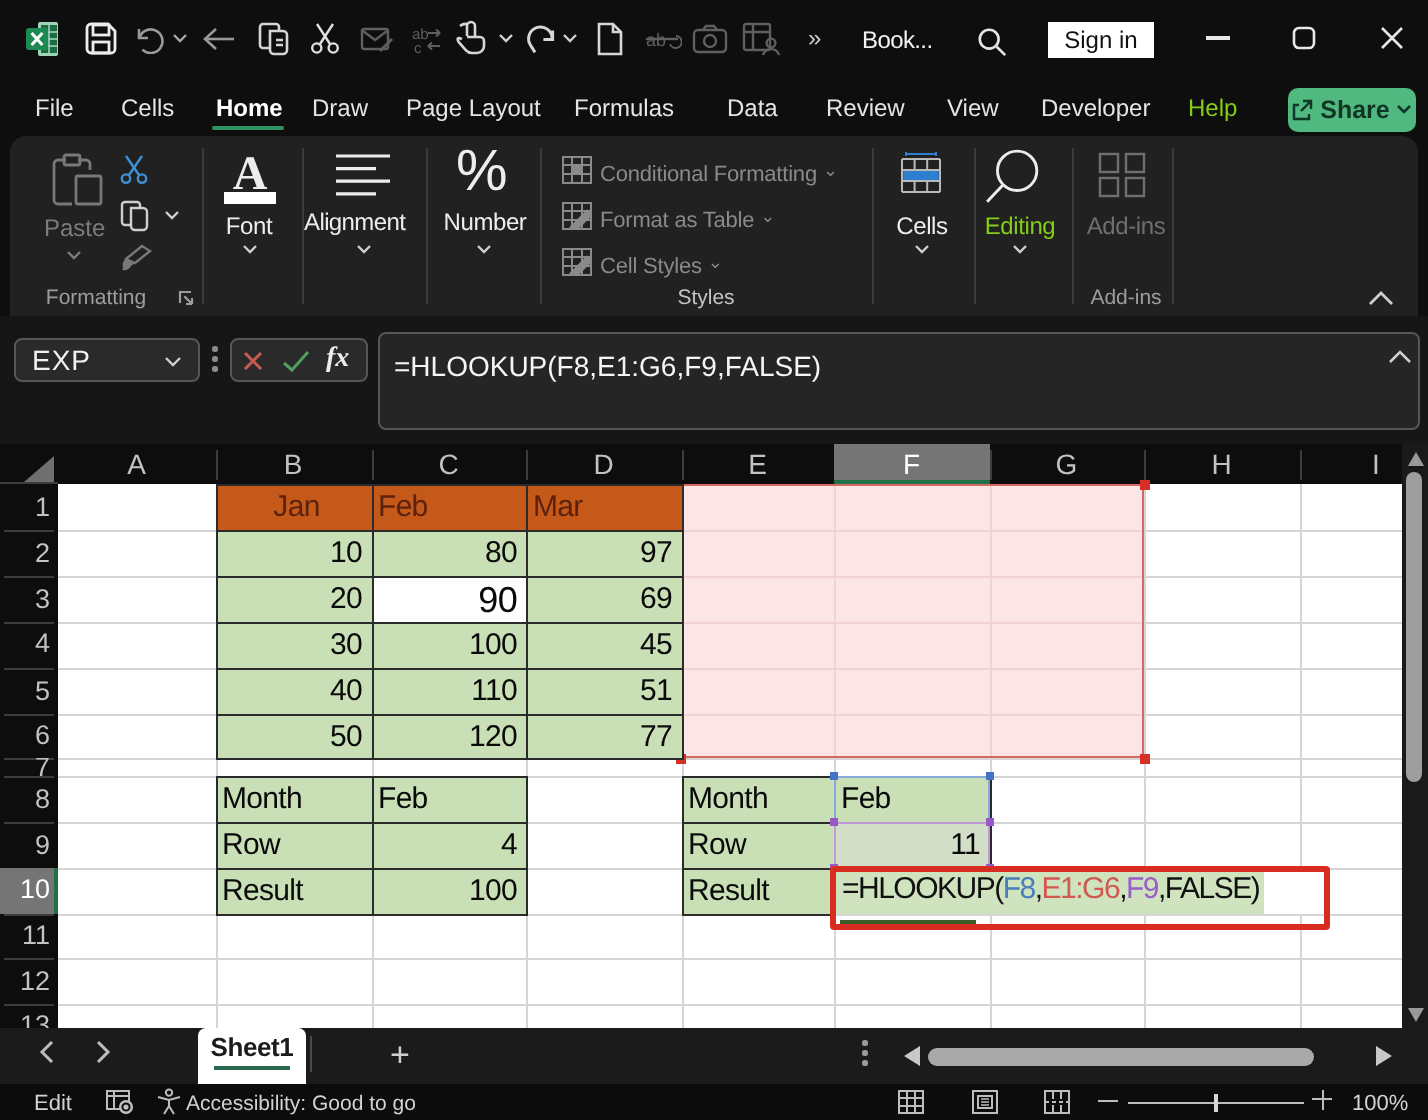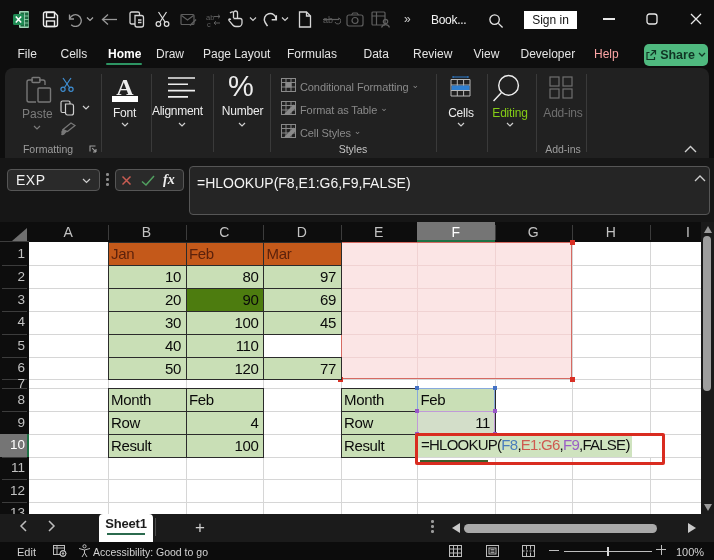--- a/index.html
+++ b/index.html
@@ -109,21 +109,21 @@
 <div class="ab" style="left:17.5px;top:47px;font-size:12px;font-weight:normal;color:#e4e4e4">File</div>
 <div class="ab" style="left:60.5px;top:47px;font-size:12px;font-weight:normal;color:#e4e4e4">Cells</div>
 <div class="ab" style="left:108px;top:47px;font-size:12px;font-weight:bold;color:#ffffff">Home</div>
 <div class="ab" style="left:156px;top:47px;font-size:12px;font-weight:normal;color:#e4e4e4">Draw</div>
 <div class="ab" style="left:203px;top:47px;font-size:12px;font-weight:normal;color:#e4e4e4">Page Layout</div>
 <div class="ab" style="left:287px;top:47px;font-size:12px;font-weight:normal;color:#e4e4e4">Formulas</div>
 <div class="ab" style="left:363.5px;top:47px;font-size:12px;font-weight:normal;color:#e4e4e4">Data</div>
 <div class="ab" style="left:413px;top:47px;font-size:12px;font-weight:normal;color:#e4e4e4">Review</div>
 <div class="ab" style="left:473.5px;top:47px;font-size:12px;font-weight:normal;color:#e4e4e4">View</div>
 <div class="ab" style="left:520.5px;top:47px;font-size:12px;font-weight:normal;color:#e4e4e4">Developer</div>
-<div class="ab" style="left:594px;top:47px;font-size:12px;font-weight:normal;color:#fca5a5">Help</div>
+<div class="ab" style="left:594px;top:47px;font-size:12px;font-weight:normal;color:#84cc16">Help</div>
 <div class="ab" style="left:106px;top:62.5px;width:36px;height:2.5px;background:#2d9563;border-radius:2px"></div>
 <div class="ab" style="left:643.5px;top:44px;width:64px;height:21.5px;background:#4fb97f;border-radius:5px;color:#113524;font-size:12.5px;font-weight:bold;display:flex;align-items:center;justify-content:center;gap:3.5px">
 <svg width="12" height="12" viewBox="0 0 12 12" fill="none" stroke="#113524" stroke-width="1.2">
         <path d="M4.5 3.5 H2 V10.5 H9.5 V8"></path>
         <path d="M6.5 1.5 H10.5 V5.5 M10.5 1.5 L5.5 6.5"></path>
       </svg>
 <span>Share</span>
       <svg width="8" height="5" viewBox="0 0 8 5" fill="none" stroke="#113524" stroke-width="1.3">
         <path d="M1 1 L4 4 L7 1"></path>
       </svg>
@@ -358,34 +358,35 @@
 <div class="ab" style="left:341.5px;top:43px;width:229.5px;height:1px;background:#f0d2d2"></div>
 <div class="ab" style="left:341.5px;top:66px;width:229.5px;height:1px;background:#f0d2d2"></div>
 <div class="ab" style="left:341.5px;top:89px;width:229.5px;height:1px;background:#f0d2d2"></div>
 <div class="ab" style="left:341.5px;top:111.5px;width:229.5px;height:1px;background:#f0d2d2"></div>
 <div class="ab" style="left:341.5px;top:134.5px;width:229.5px;height:1px;background:#f0d2d2"></div>
 <div class="ab" style="left:417px;top:21px;width:1px;height:135px;background:#f0d2d2"></div>
 <div class="ab" style="left:494.5px;top:21px;width:1px;height:135px;background:#f0d2d2"></div>
 <div class="ab" style="left:569.5px;top:17.5px;width:5px;height:5px;background:#d93025"></div>
 <div class="ab" style="left:338.0px;top:154.5px;width:5px;height:5px;background:#d93025"></div>
 <div class="ab" style="left:569.5px;top:154.5px;width:5px;height:5px;background:#d93025"></div>
-<div class="ab" style="left:107.5px;top:20px;width:79.0px;height:24px;background:#c4591a;border:1px solid #2b2b2b;color:#5c220c;font-size:15px;letter-spacing:-0.35px;line-height:22px;text-align:left;padding-left:2.5px">Jan</div>
+<div class="ab" style="left:107.5px;top:20px;width:79.0px;height:24px;background:#c4591a;border:1px solid #2b2b2b;color:#5c220c;font-size:15px;letter-spacing:-0.35px;line-height:22px;text-align:center;padding-left:2.5px">Jan</div>
 <div class="ab" style="left:185.5px;top:20px;width:78.5px;height:24px;background:#c4591a;border:1px solid #2b2b2b;color:#5c220c;font-size:15px;letter-spacing:-0.35px;line-height:22px;text-align:left;padding-left:2.5px">Feb</div>
 <div class="ab" style="left:263px;top:20px;width:78.5px;height:24px;background:#c4591a;border:1px solid #2b2b2b;color:#5c220c;font-size:15px;letter-spacing:-0.35px;line-height:22px;text-align:left;padding-left:2.5px">Mar</div>
 <div class="ab" style="left:107.5px;top:43px;width:79.0px;height:24px;background:#c9dfb6;border:1px solid #2b2b2b;color:#0a0a0a;font-size:15px;letter-spacing:-0.35px;line-height:22px;text-align:right;padding-right:4.5px">10</div>
 <div class="ab" style="left:185.5px;top:43px;width:78.5px;height:24px;background:#c9dfb6;border:1px solid #2b2b2b;color:#0a0a0a;font-size:15px;letter-spacing:-0.35px;line-height:22px;text-align:right;padding-right:4.5px">80</div>
 <div class="ab" style="left:263px;top:43px;width:78.5px;height:24px;background:#c9dfb6;border:1px solid #2b2b2b;color:#0a0a0a;font-size:15px;letter-spacing:-0.35px;line-height:22px;text-align:right;padding-right:4.5px">97</div>
 <div class="ab" style="left:107.5px;top:66px;width:79.0px;height:24px;background:#c9dfb6;border:1px solid #2b2b2b;color:#0a0a0a;font-size:15px;letter-spacing:-0.35px;line-height:22px;text-align:right;padding-right:4.5px">20</div>
-<div class="ab" style="left:185.5px;top:66px;width:78.5px;height:24px;background:#4d7c0f;border:1px solid #2b2b2b;color:#0a0a0a;font-size:15px;letter-spacing:-0.35px;line-height:22px;text-align:right;padding-right:4.5px">90</div>
+<div class="ab" style="left:185.5px;top:66px;width:78.5px;height:24px;background:#ffffff;border:1px solid #2b2b2b;color:#0a0a0a;font-size:18px;letter-spacing:-0.35px;line-height:22px;text-align:right;padding-right:4.5px">90</div>
 <div class="ab" style="left:263px;top:66px;width:78.5px;height:24px;background:#c9dfb6;border:1px solid #2b2b2b;color:#0a0a0a;font-size:15px;letter-spacing:-0.35px;line-height:22px;text-align:right;padding-right:4.5px">69</div>
 <div class="ab" style="left:107.5px;top:89px;width:79.0px;height:23.5px;background:#c9dfb6;border:1px solid #2b2b2b;color:#0a0a0a;font-size:15px;letter-spacing:-0.35px;line-height:21.5px;text-align:right;padding-right:4.5px">30</div>
 <div class="ab" style="left:185.5px;top:89px;width:78.5px;height:23.5px;background:#c9dfb6;border:1px solid #2b2b2b;color:#0a0a0a;font-size:15px;letter-spacing:-0.35px;line-height:21.5px;text-align:right;padding-right:4.5px">100</div>
 <div class="ab" style="left:263px;top:89px;width:78.5px;height:23.5px;background:#c9dfb6;border:1px solid #2b2b2b;color:#0a0a0a;font-size:15px;letter-spacing:-0.35px;line-height:21.5px;text-align:right;padding-right:4.5px">45</div>
 <div class="ab" style="left:107.5px;top:111.5px;width:79.0px;height:24.0px;background:#c9dfb6;border:1px solid #2b2b2b;color:#0a0a0a;font-size:15px;letter-spacing:-0.35px;line-height:22.0px;text-align:right;padding-right:4.5px">40</div>
 <div class="ab" style="left:185.5px;top:111.5px;width:78.5px;height:24.0px;background:#c9dfb6;border:1px solid #2b2b2b;color:#0a0a0a;font-size:15px;letter-spacing:-0.35px;line-height:22.0px;text-align:right;padding-right:4.5px">110</div>
+<div class="ab" style="left:263px;top:111.5px;width:78.5px;height:24.0px;background:#c9dfb6;border:1px solid #2b2b2b;color:#0a0a0a;font-size:15px;letter-spacing:-0.35px;line-height:22.0px;text-align:right;padding-right:4.5px">51</div>
 <div class="ab" style="left:107.5px;top:134.5px;width:79.0px;height:23.5px;background:#c9dfb6;border:1px solid #2b2b2b;color:#0a0a0a;font-size:15px;letter-spacing:-0.35px;line-height:21.5px;text-align:right;padding-right:4.5px">50</div>
 <div class="ab" style="left:185.5px;top:134.5px;width:78.5px;height:23.5px;background:#c9dfb6;border:1px solid #2b2b2b;color:#0a0a0a;font-size:15px;letter-spacing:-0.35px;line-height:21.5px;text-align:right;padding-right:4.5px">120</div>
 <div class="ab" style="left:263px;top:134.5px;width:78.5px;height:23.5px;background:#c9dfb6;border:1px solid #2b2b2b;color:#0a0a0a;font-size:15px;letter-spacing:-0.35px;line-height:21.5px;text-align:right;padding-right:4.5px">77</div>
 <div class="ab" style="left:107.5px;top:166px;width:79.0px;height:24px;background:#c9dfb6;border:1px solid #2b2b2b;color:#0a0a0a;font-size:15px;letter-spacing:-0.35px;line-height:22px;text-align:left;padding-left:2.5px">Month</div>
 <div class="ab" style="left:185.5px;top:166px;width:78.5px;height:24px;background:#c9dfb6;border:1px solid #2b2b2b;color:#0a0a0a;font-size:15px;letter-spacing:-0.35px;line-height:22px;text-align:left;padding-left:2.5px">Feb</div>
 <div class="ab" style="left:107.5px;top:189px;width:79.0px;height:24px;background:#c9dfb6;border:1px solid #2b2b2b;color:#0a0a0a;font-size:15px;letter-spacing:-0.35px;line-height:22px;text-align:left;padding-left:2.5px">Row</div>
 <div class="ab" style="left:185.5px;top:189px;width:78.5px;height:24px;background:#c9dfb6;border:1px solid #2b2b2b;color:#0a0a0a;font-size:15px;letter-spacing:-0.35px;line-height:22px;text-align:right;padding-right:4.5px">4</div>
 <div class="ab" style="left:107.5px;top:212px;width:79.0px;height:23.5px;background:#c9dfb6;border:1px solid #2b2b2b;color:#0a0a0a;font-size:15px;letter-spacing:-0.35px;line-height:21.5px;text-align:left;padding-left:2.5px">Result</div>
 <div class="ab" style="left:185.5px;top:212px;width:78.5px;height:23.5px;background:#c9dfb6;border:1px solid #2b2b2b;color:#0a0a0a;font-size:15px;letter-spacing:-0.35px;line-height:21.5px;text-align:right;padding-right:4.5px">100</div>
 <div class="ab" style="left:340.5px;top:166px;width:77.5px;height:24px;background:#c9dfb6;border:1px solid #2b2b2b;color:#0a0a0a;font-size:15px;letter-spacing:-0.35px;line-height:22px;text-align:left;padding-left:2.5px">Month</div>

